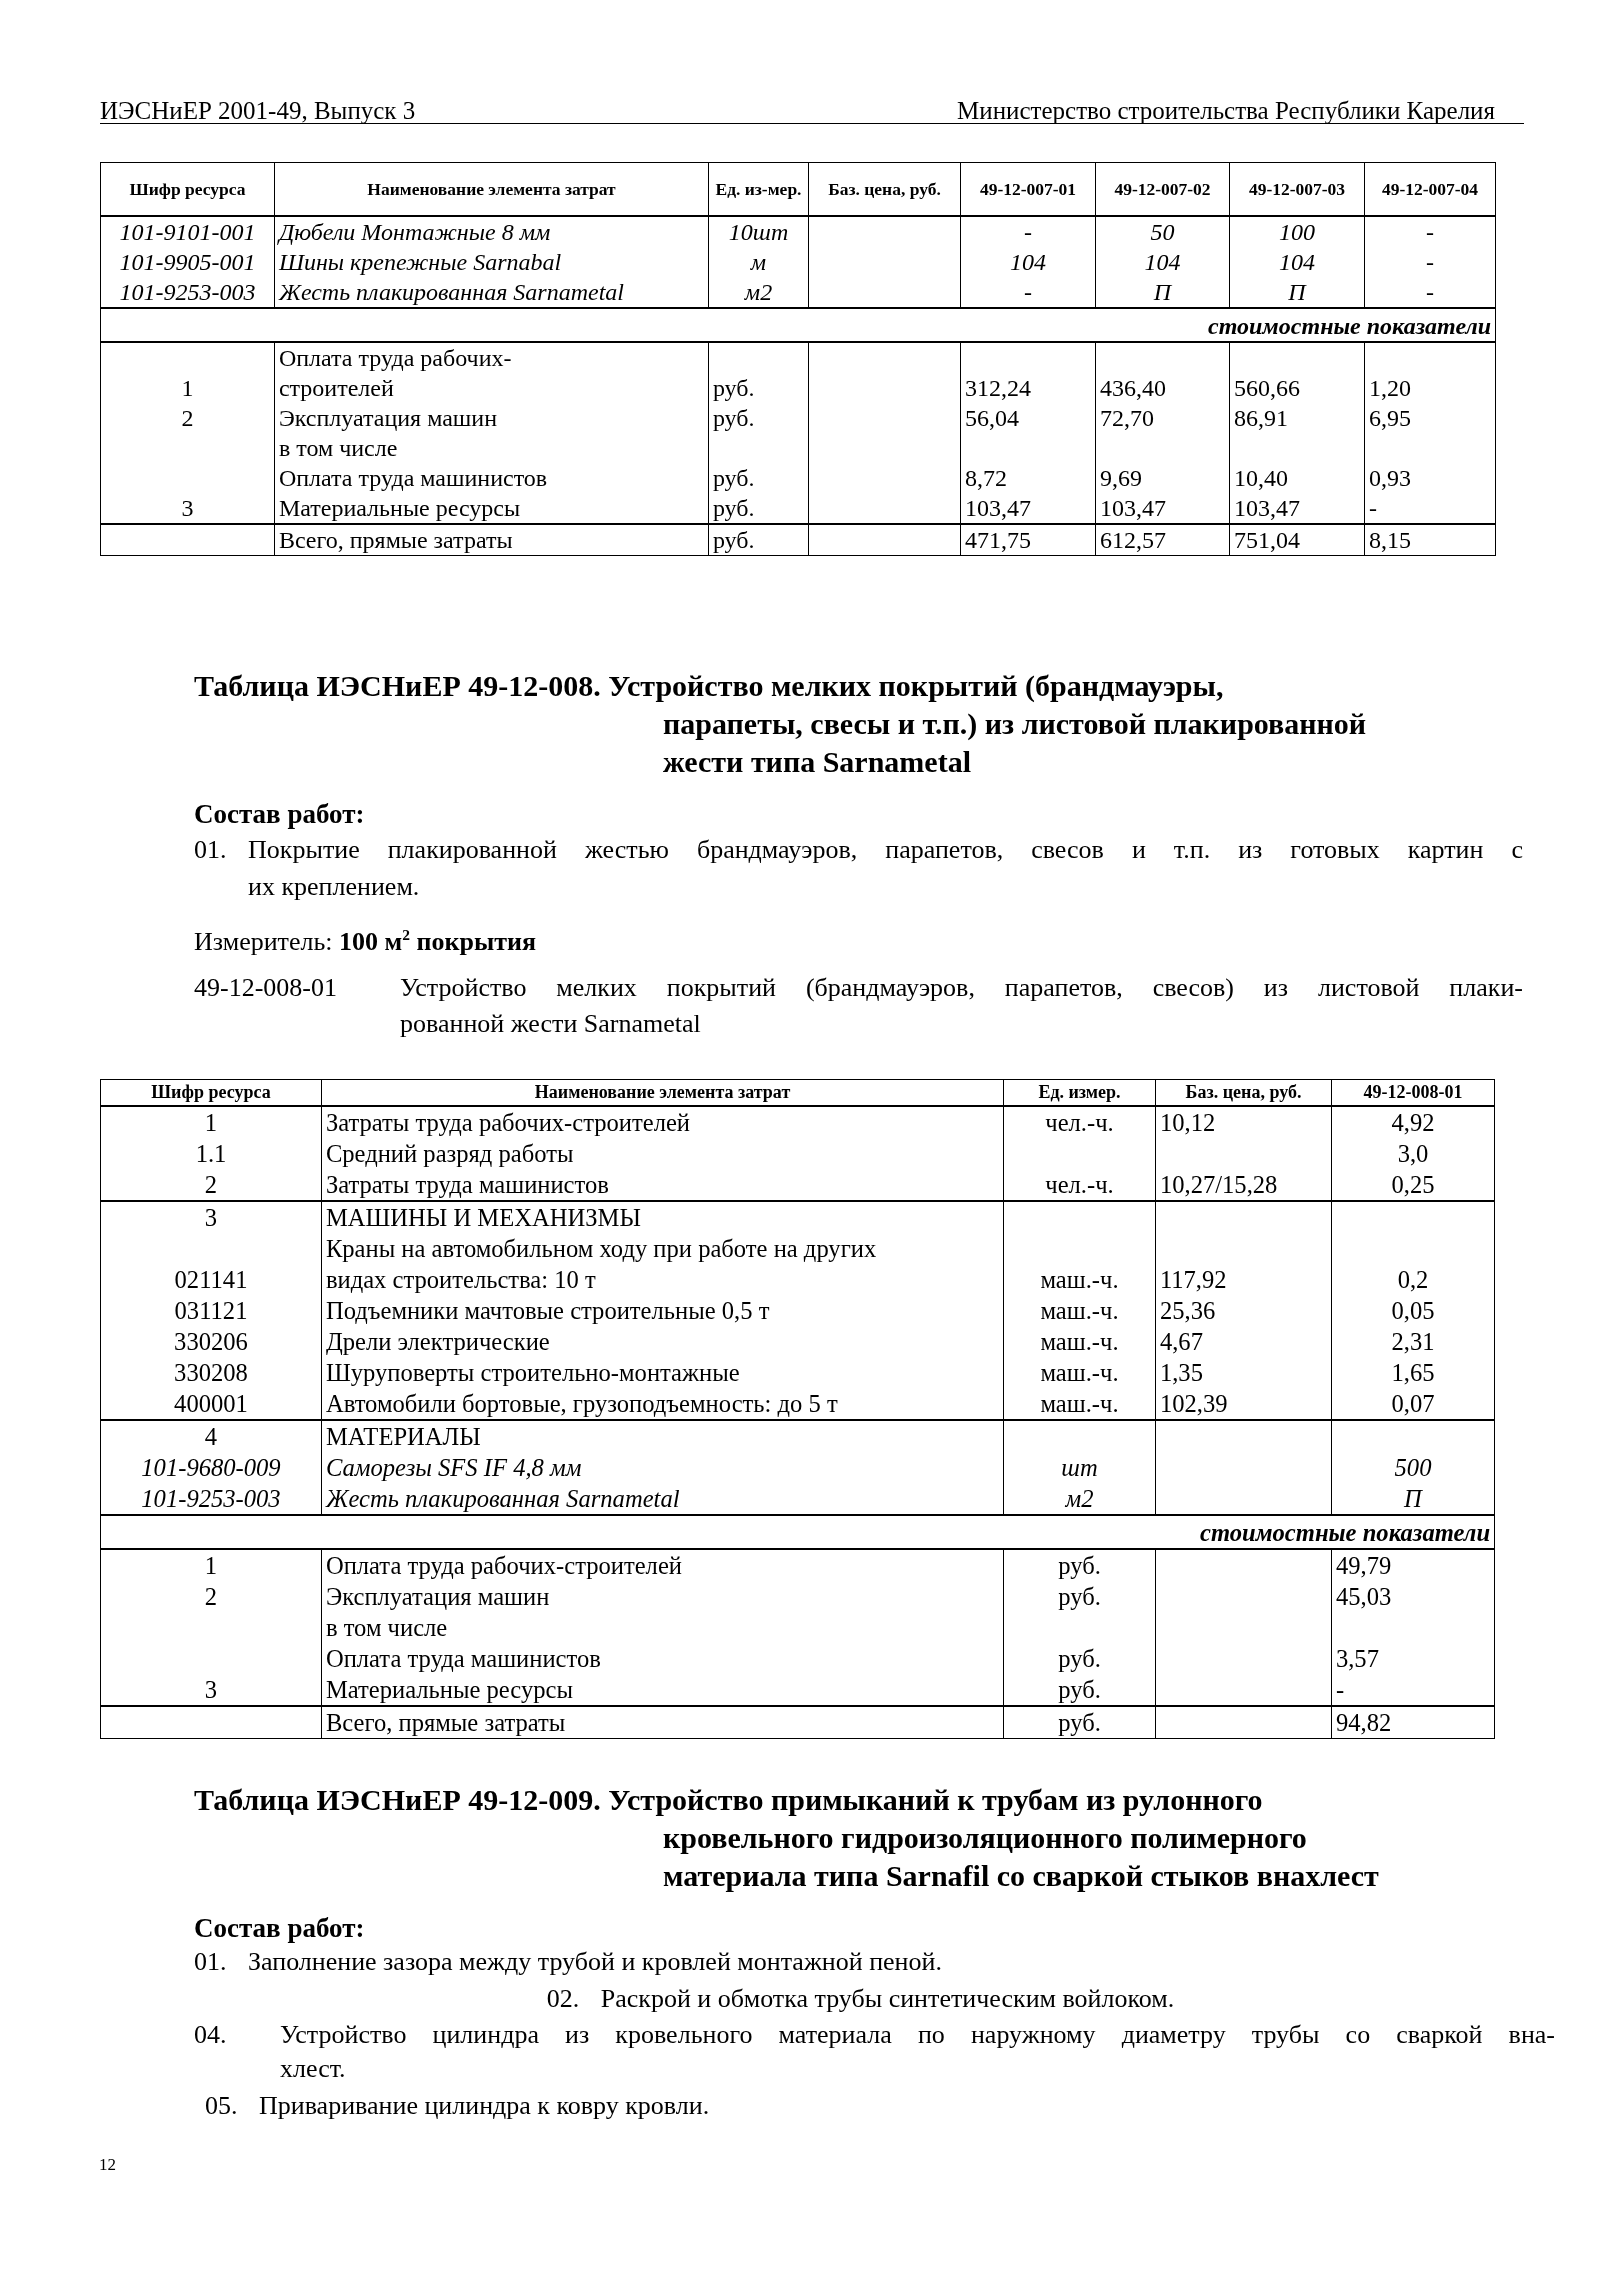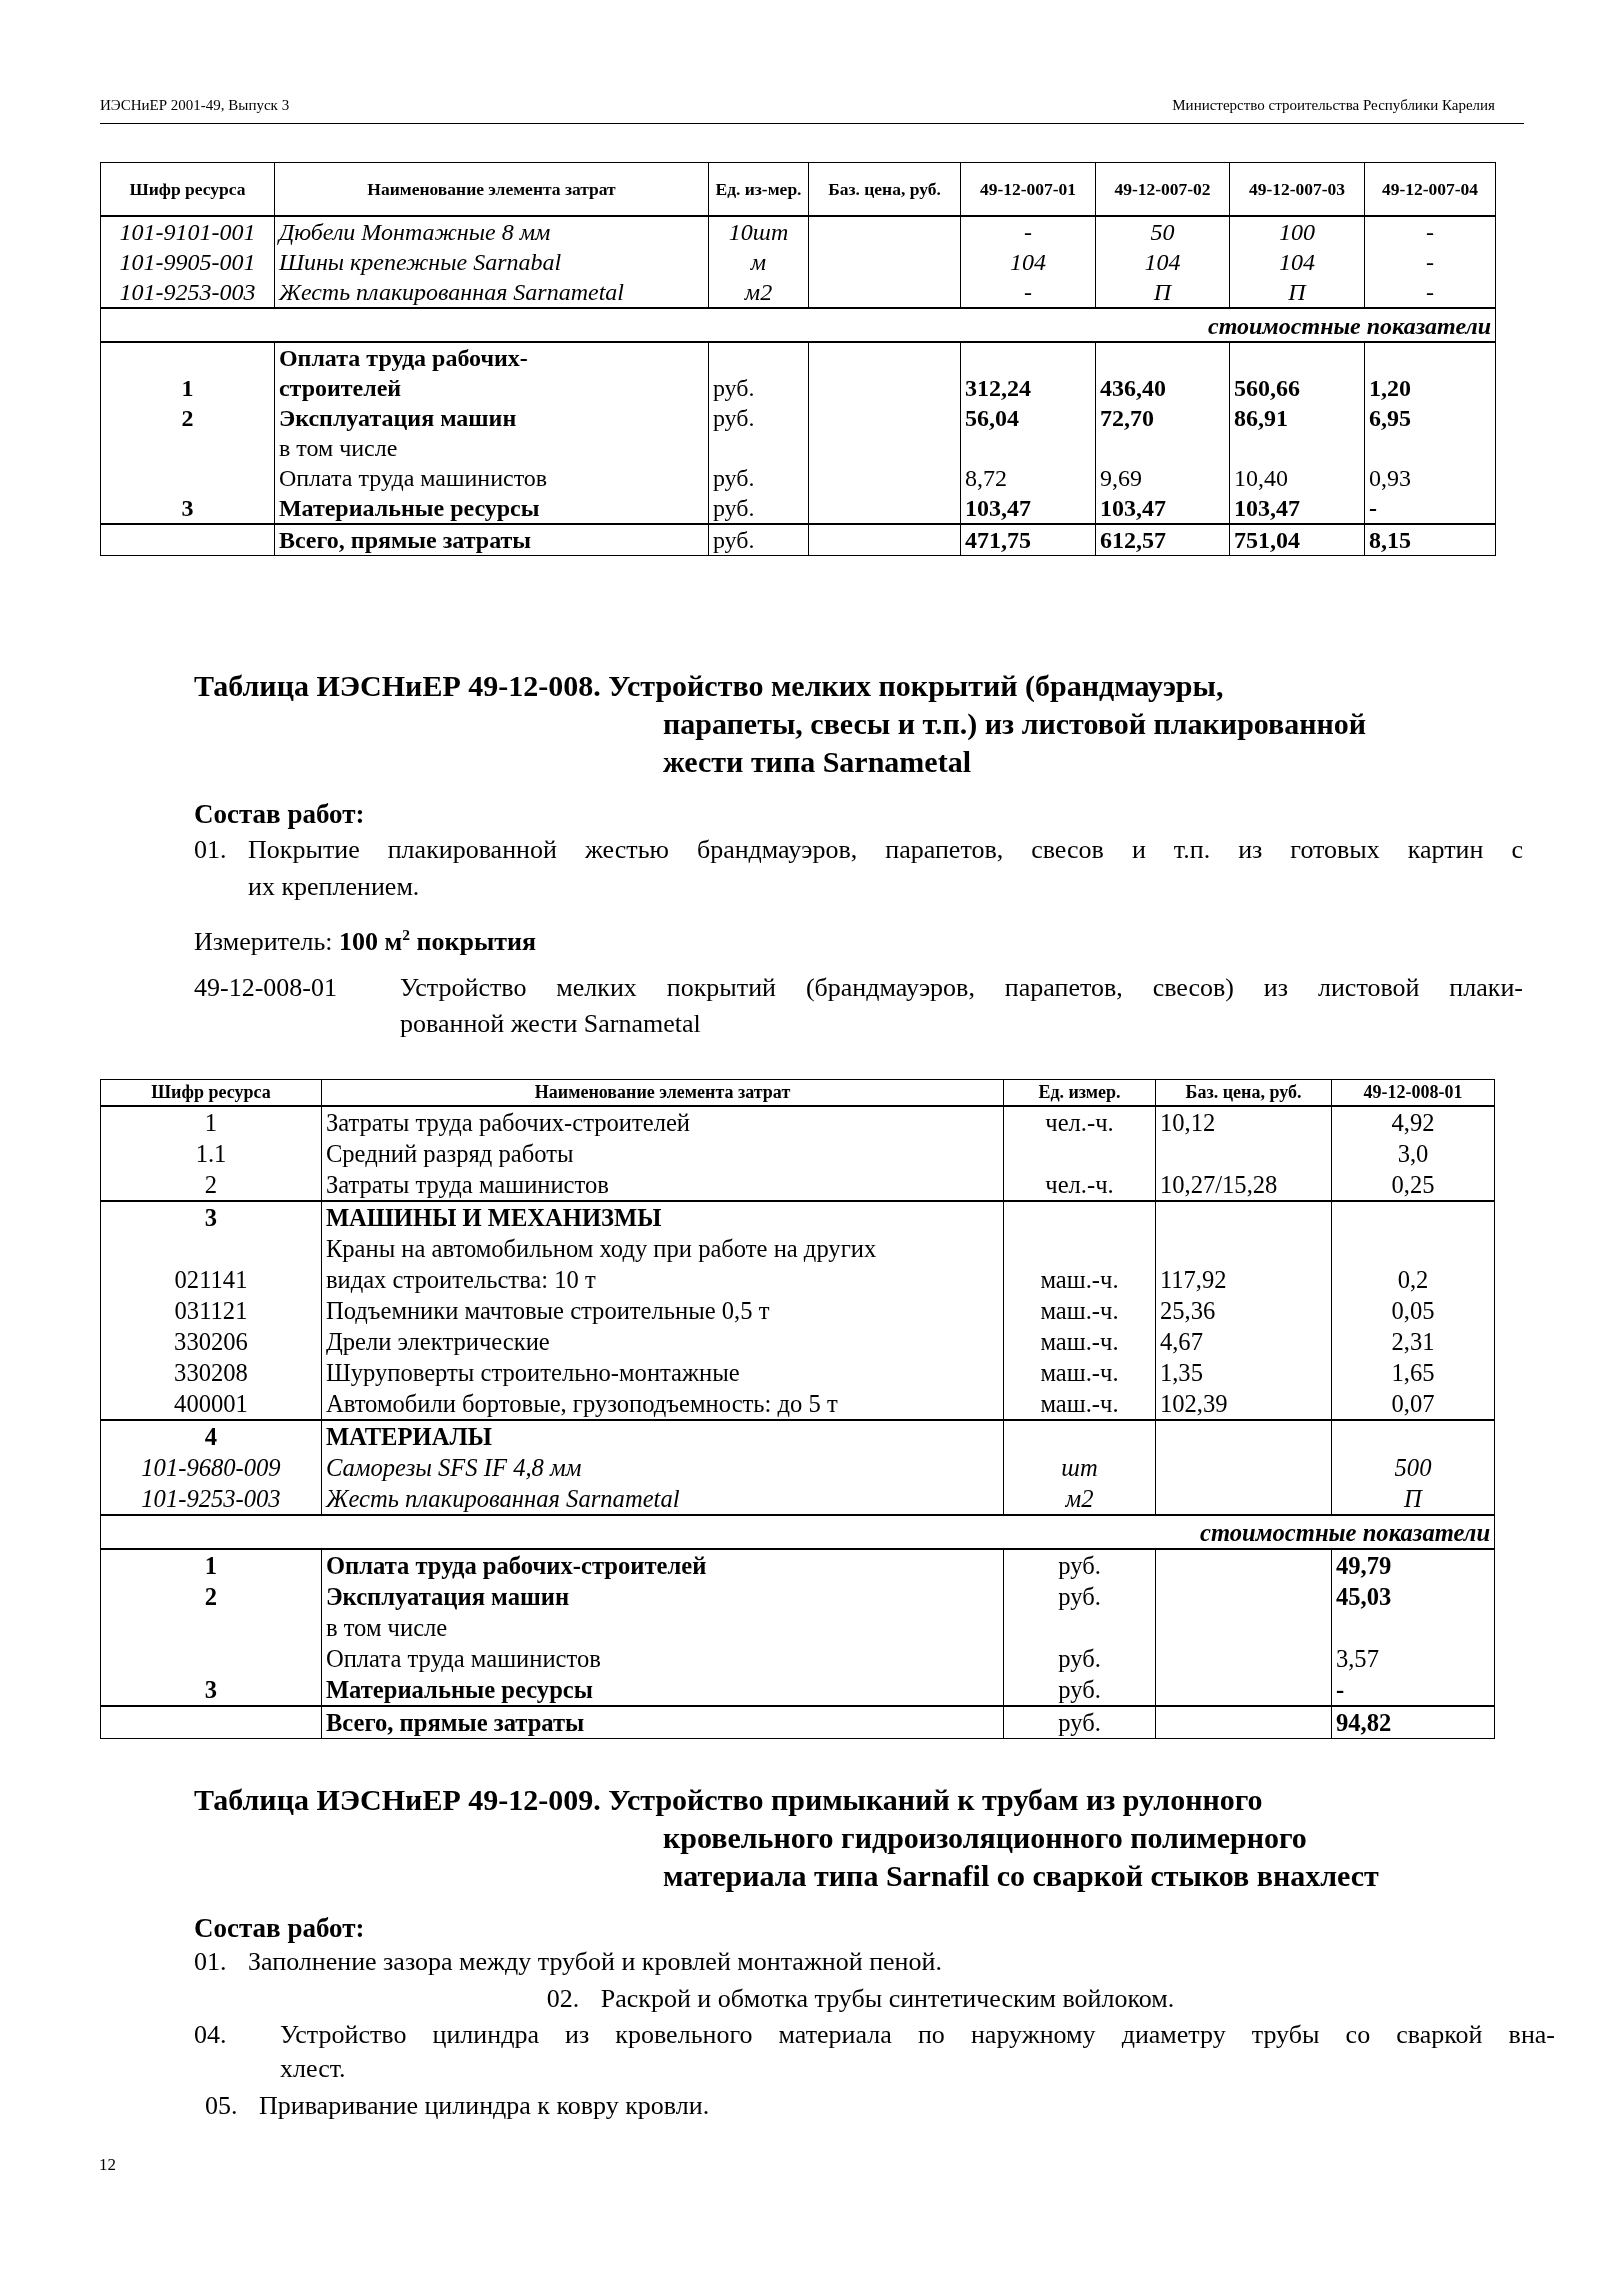--- a/index.html
+++ b/index.html
@@ -1,27 +1,27 @@
 <!DOCTYPE html>
 <html style="font-size:10.4px"><head>
 <meta charset="utf-8">
 <style>
   html, body { margin:0; padding:0; background:#ffffff; }
   body { width:1624px; height:2273px; position:relative; overflow:hidden; color:#000;
          font-family:"Liberation Serif", "DejaVu Serif", serif; }
   .abs { position:absolute; }
-  .hdr { top:97px; font-size:15px; }
+  .hdr { top:97px; font-size:25px; }
   .hdr-line { position:absolute; left:100px; width:1424px; top:123px; height:0; border-top:1.9px solid #000; }
   table { border-collapse:collapse; position:absolute; table-layout:fixed; }
   td, th { padding:0 3.9px; vertical-align:bottom; line-height:30px; font-size:24px; }
   .t1 { left:100px; top:162px; width:1394px; border:1.9px solid #000; }
   .t1 th { font-size:17.5px; font-weight:bold; line-height:22px; vertical-align:middle; text-align:center; height:52px; border:1.3px solid #000; border-bottom:2.6px solid #000; padding:0 1.9px; }
   .vl { border-left:1.3px solid #000; border-right:1.3px solid #000; }
   .it { font-style:italic; }
-  .b  { font-weight:bold;margin-top:29px; }
+  .b  { font-weight:normal;margin-top:29px; }
   .c  { text-align:center; }
   .r  { text-align:left; }
   .sep-top td { border-top:2.6px solid #000; }
   .cost-label td { border-top:2.6px solid #000; height:32px; text-align:right; font-style:italic; font-weight:bold; font-size:24px; }
   .t2 { left:100px; top:1079px; width:1394px; border:1.9px solid #000; }
   .t2 th { font-size:18px; font-weight:bold; line-height:24.6px; text-align:center; border:1.3px solid #000; border-bottom:2.6px solid #000; padding:0 1.9px; }
   .t2 td { line-height:31px; font-size:24.6px; }
   .title { font-weight:bold; font-size:30px; line-height:38px; }
   .body-text { font-size:26px; line-height:34px; }
   sup { font-size:15.5px; }

